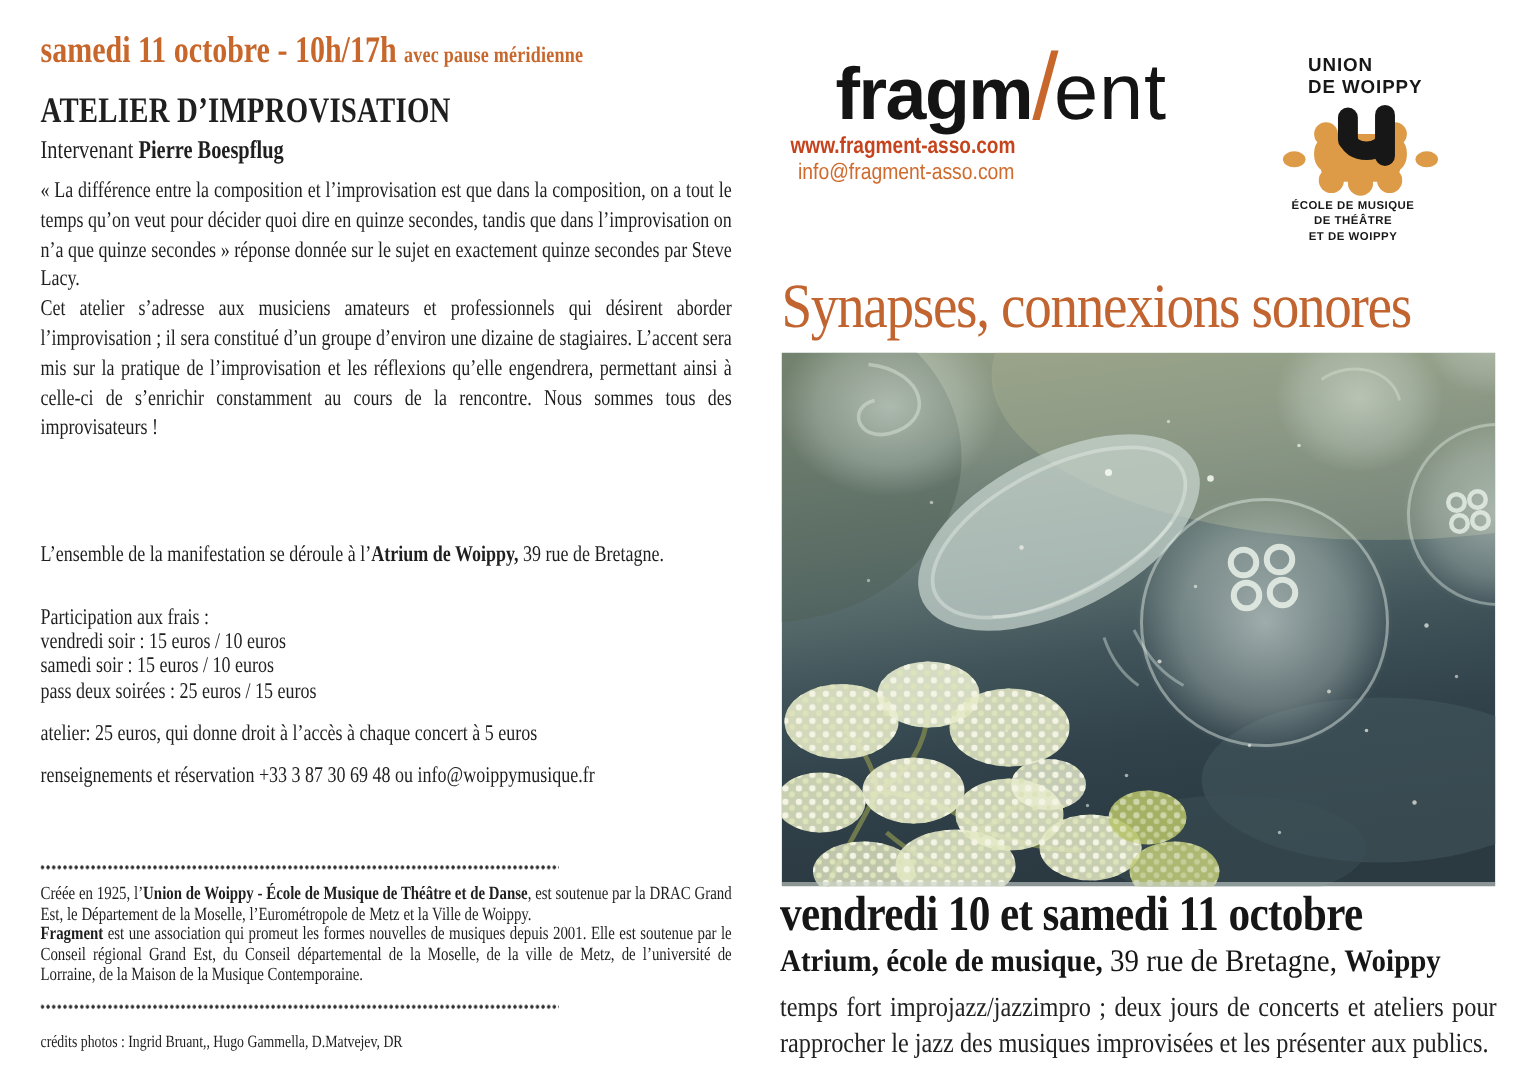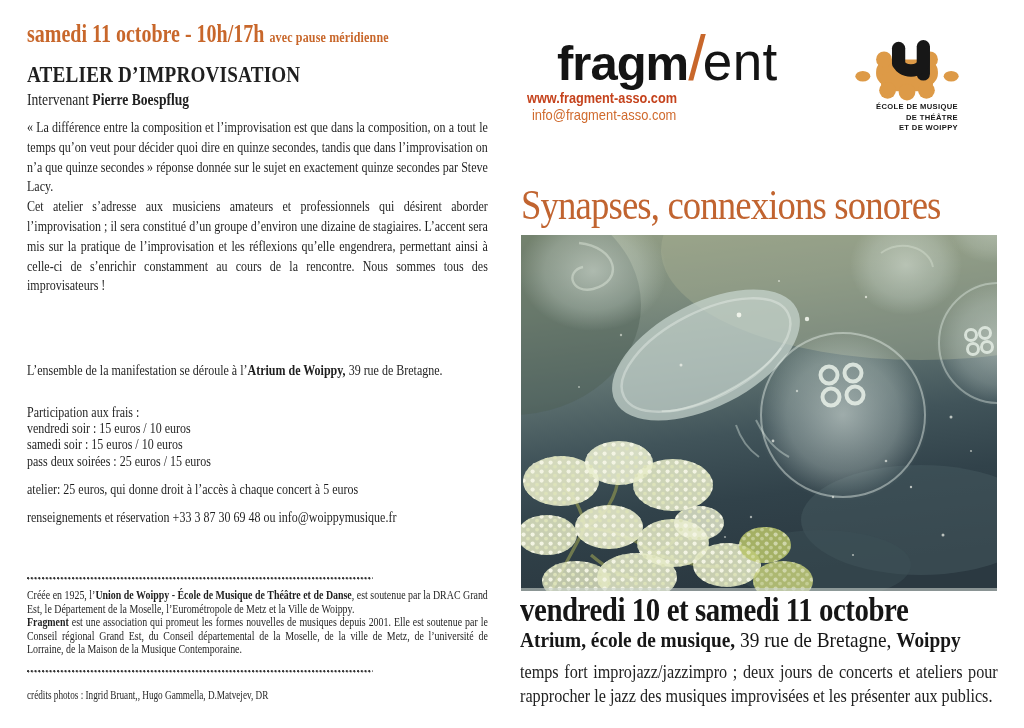--- a/index.html
+++ b/index.html
@@ -35,21 +35,21 @@
   .frag-slash{font-size:63px;line-height:.92;color:#c8672b;margin:0 -3px 0 0;font-weight:400;}
   .frag-light{font-size:53px;line-height:1;margin-top:17px;letter-spacing:.5px;}
   .frag-www{position:absolute;left:527px;top:89px;font-family:"Liberation Sans", sans-serif;
             font-weight:bold;font-size:15.5px;color:#c5431d;transform:scaleX(.82);transform-origin:0 0;white-space:nowrap;}
   .frag-mail{position:absolute;left:532px;top:106px;font-family:"Liberation Sans", sans-serif;
              font-size:15px;color:#d06a2d;transform:scaleX(.86);transform-origin:0 0;white-space:nowrap;}
 
   .union-logo{position:absolute;left:846px;top:36px;width:124px;font-family:"Liberation Sans", sans-serif;color:#171717;}
   .union-name{font-size:12.5px;font-weight:bold;letter-spacing:.6px;line-height:1.18;padding-left:26px;}
   .union-mark{display:block;margin:2px 0 0 8px;}
-  .union-sub{font-size:7.6px;font-weight:bold;letter-spacing:.35px;line-height:1.4;text-align:right;width:112px;}
+  .union-sub{font-size:7.6px;font-weight:bold;letter-spacing:.35px;line-height:1.4;text-align:center;width:112px;}
 
   .synapses{position:absolute;left:521px;top:181px;font-size:42px;color:#c16430;white-space:nowrap;
             letter-spacing:-1px;transform:scaleX(.875);transform-origin:0 0;}
 
   .photo{position:absolute;left:521px;top:235px;width:476px;height:356px;overflow:hidden;}
   .photo svg{display:block;}
 
   .event-date{position:absolute;left:520px;top:592px;font-size:33px;font-weight:bold;white-space:nowrap;
               letter-spacing:-.5px;transform:scaleX(.875);transform-origin:0 0;color:#161616;}
   .event-venue{position:absolute;left:520px;top:628px;font-size:21px;white-space:nowrap;
@@ -99,20 +99,24 @@
 
   <div class="frag-logo">
     <span class="frag-bold">fragm</span>
     <span class="frag-slash">/</span>
     <span class="frag-light">ent</span>
   </div>
   <div class="frag-www">www.fragment-asso.com</div>
   <div class="frag-mail">info@fragment-asso.com</div>
 
   <div class="union-logo">
+    <div class="union-name">
+      <div>UNION</div>
+      <div>DE WOIPPY</div>
+    </div>
     <svg class="union-mark" width="106" height="64" viewBox="0 0 120 72">
       <g fill="#dd9a47">
         <ellipse cx="10" cy="43" rx="8.5" ry="6"></ellipse>
         <ellipse cx="110" cy="43" rx="8.5" ry="6"></ellipse>
         <rect x="25" y="24" width="70" height="30" rx="14"></rect>
         <rect x="30" y="38" width="60" height="22" rx="11"></rect>
         <circle cx="38" cy="59" r="9.5"></circle>
         <circle cx="60" cy="61" r="9.5"></circle>
         <circle cx="82" cy="59" r="9.5"></circle>
         <circle cx="34" cy="24" r="9"></circle>

